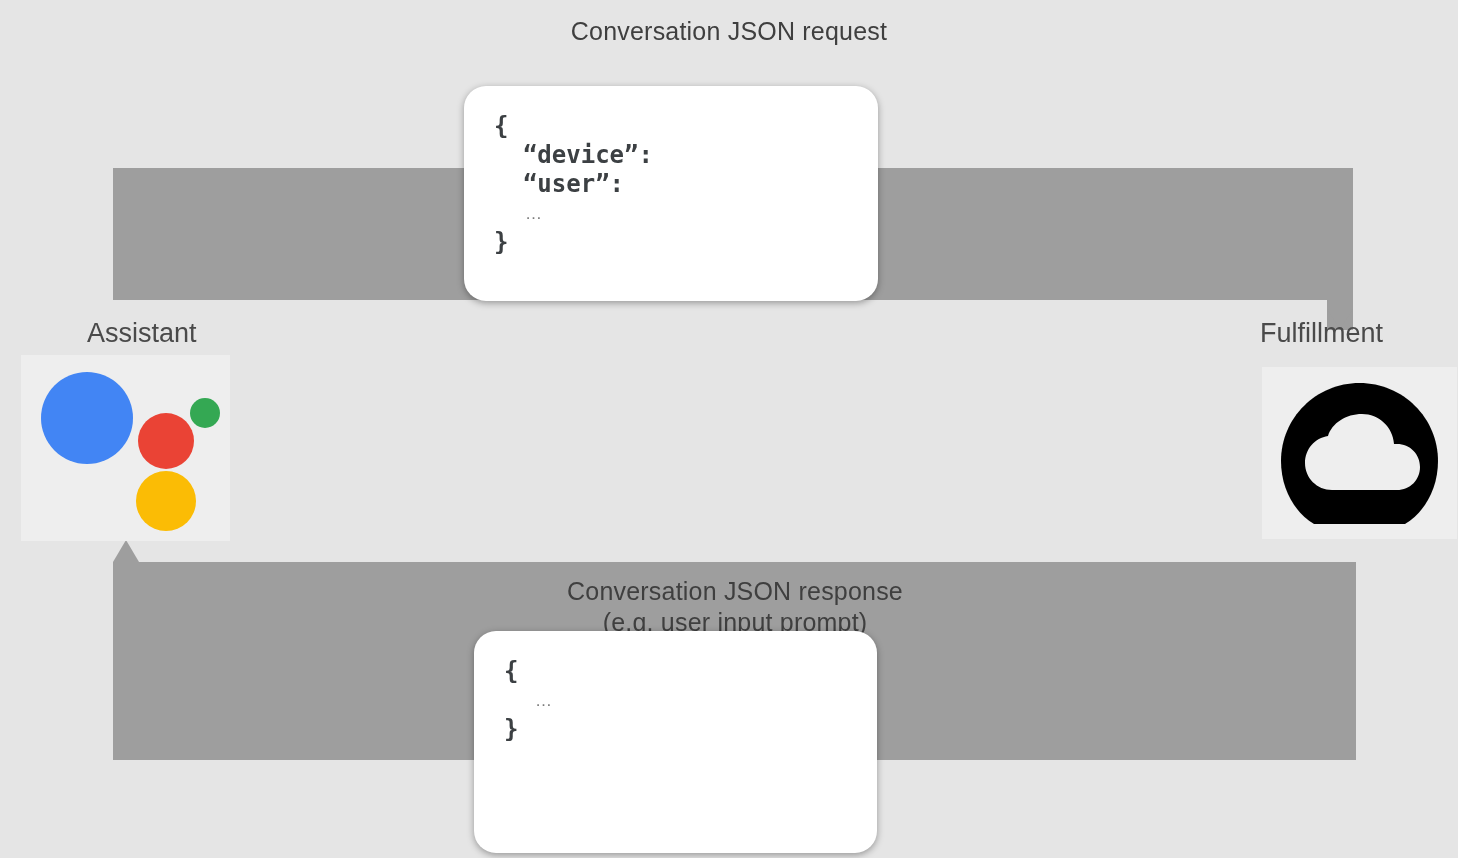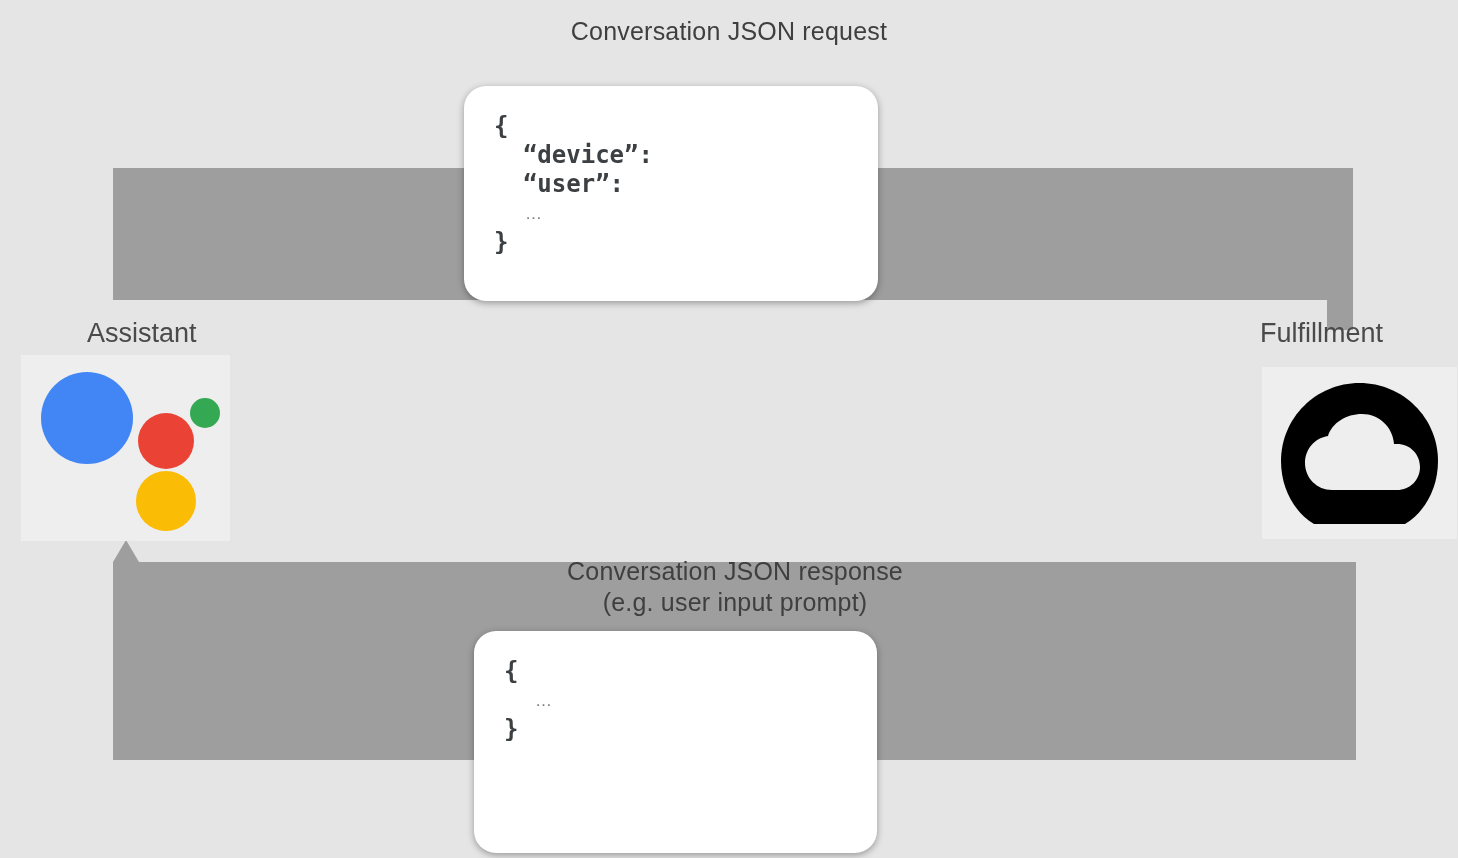--- a/index.html
+++ b/index.html
@@ -112,21 +112,21 @@
     <pre>  <span>“device”:</span></pre>
     <pre>  <span>“user”:</span></pre>
     <span class="ell">…</span>
     <pre>}</pre>
   </div>
 
   <div class="band" style="left:113px; top:562px; width:1243px; height:198px;"></div>
   <div class="band" style="left:113px; top:562px; width:26px; height:0px;"></div>
   <div class="arrowhead up" style="left:113px; top:540px;"></div>
 
-  <div class="flow-label" style="left:335px; top:556px; width:800px;">
+  <div class="flow-label" style="left:335px; top:576px; width:800px;">
     <span class="l1">Conversation JSON response</span>
     <span class="l2">(e.g. user input prompt)</span>
   </div>
 
   <div class="json-card" style="left:474px; top:631px; width:403px; height:222px;">
     <pre>{</pre>
     <span class="ell">…</span>
     <pre>}</pre>
   </div>
 

